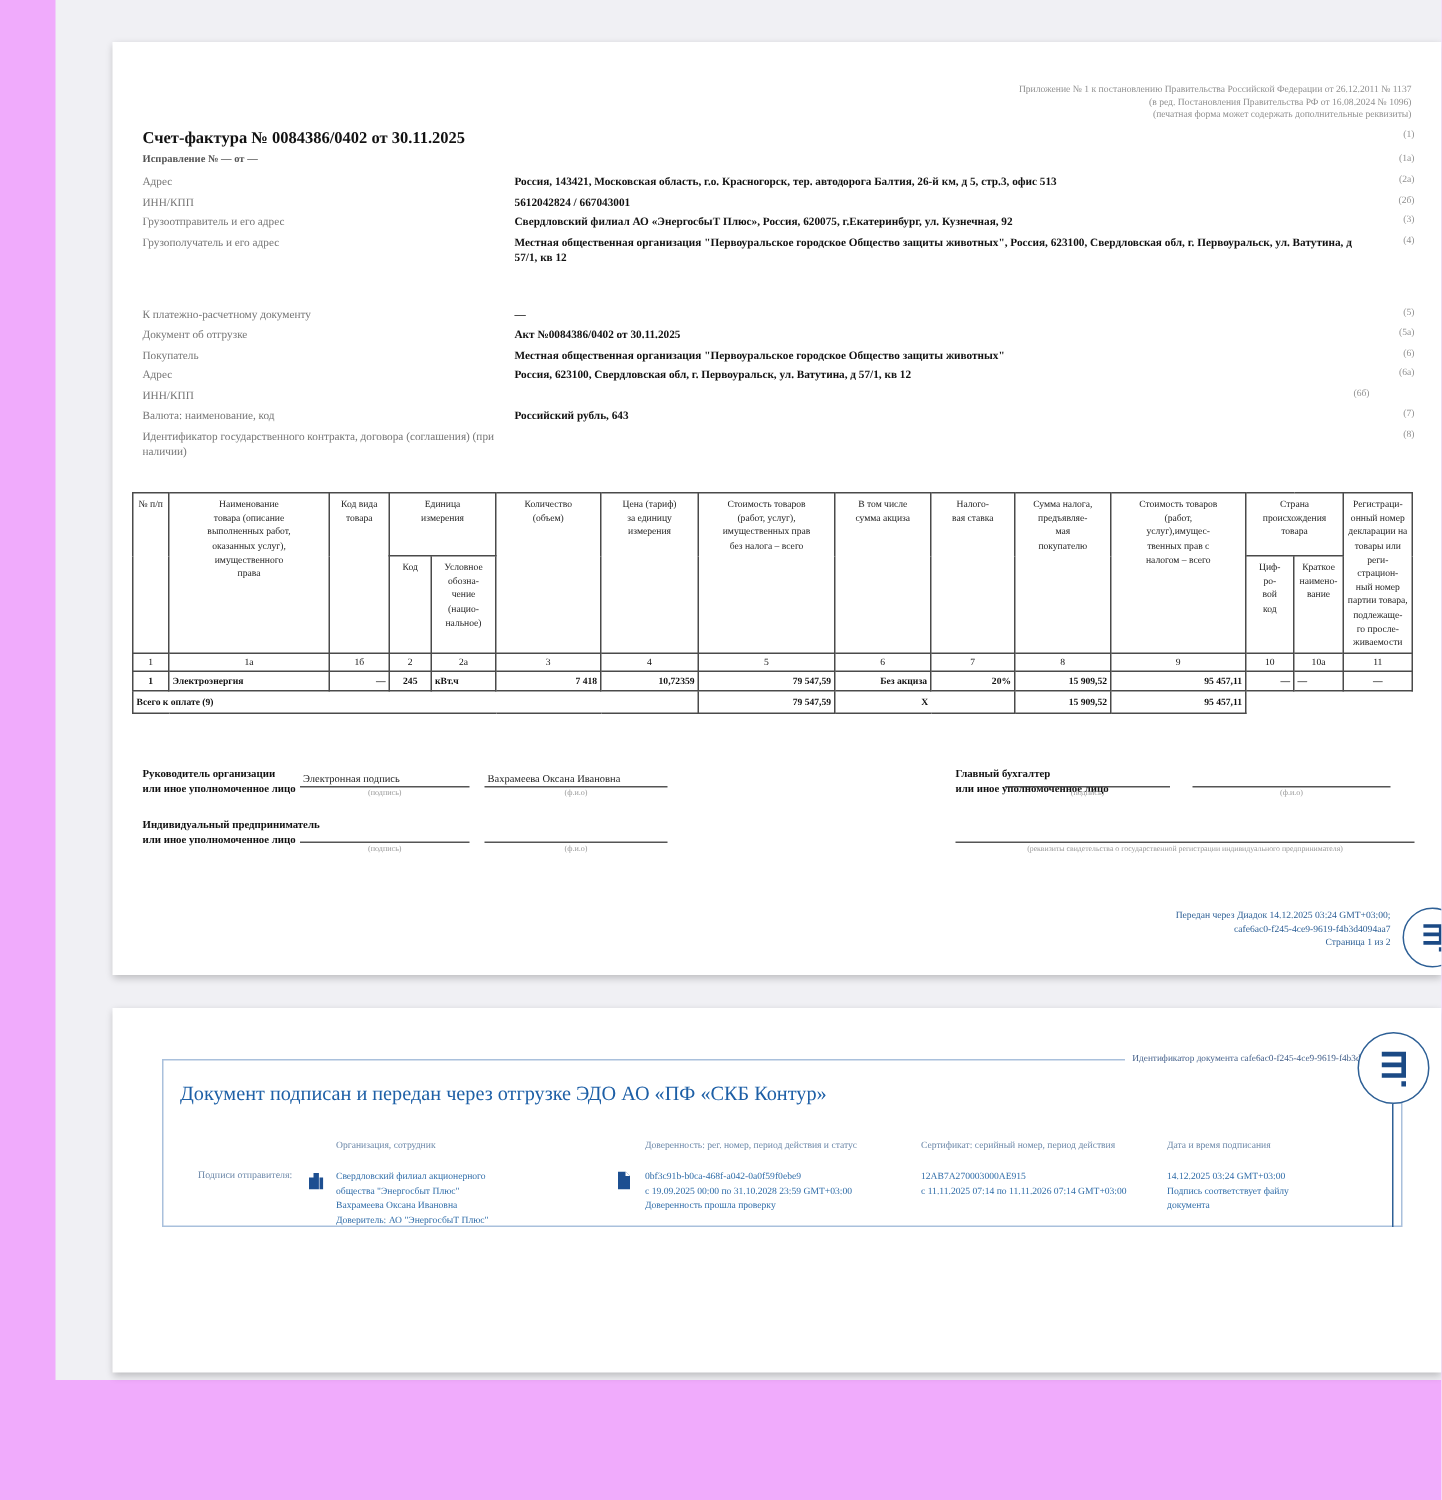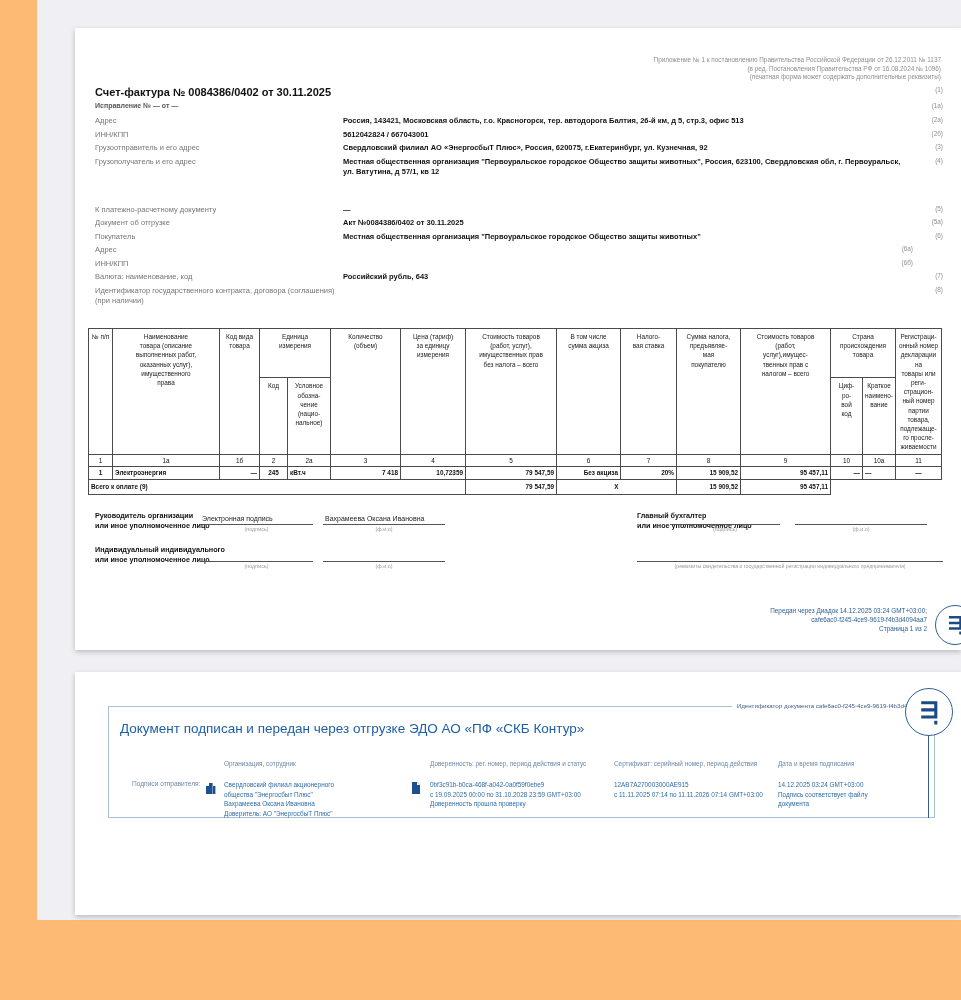--- a/index.html
+++ b/index.html
@@ -1,17 +1,17 @@
 <!DOCTYPE html>
 <html><head>
 <meta charset="utf-8">
 <style>
   * { margin:0; padding:0; box-sizing:border-box; }
   body { font-family:"Liberation Sans", sans-serif; background:#fff; }
-  .canvas { position:relative; width:961px; height:1000px; background:#fdba74; overflow:hidden; }
+  .canvas { position:relative; width:961px; height:1000px; background:#f0abfc; overflow:hidden;font-family:Liberation Serif, serif; }
   .viewer-bg { position:absolute; left:37px; top:0; width:924px; height:920px; background:#f0f0f4; }
   .page { position:absolute; left:75px; width:886px; background:#fff; box-shadow:0 2px 5px rgba(0,0,0,.22); overflow:hidden; }
   .page1 { top:28px; height:622px; }
   .page2 { top:672px; height:243px; }
 
   
   .legal { position:absolute; top:28px; right:20px; text-align:right; font-size:6.4px; line-height:8.6px; color:#8f8f8f; }
   .headrow { position:absolute; left:20px; right:18px; display:grid; grid-template-columns:1fr 30px; }
   .hr-title { top:58px; }
   .hr-corr { top:74px; }
@@ -112,20 +112,21 @@
           <div class="fv">Акт №0084386/0402 от 30.11.2025</div>
           <div class="ref">(5а)</div>
         </div>
       <div class="frow">
           <div class="fl">Покупатель</div>
           <div class="fv">Местная общественная организация "Первоуральское городское Общество защиты животных"</div>
           <div class="ref">(6)</div>
         </div>
       <div class="frow">
           <div class="fl">Адрес</div>
+          <div class="fv">Россия, 623100, Свердловская обл, г. Первоуральск, ул. Ватутина, д 57/1, кв 12</div>
           <div class="ref">(6а)</div>
         </div>
       <div class="frow">
           <div class="fl">ИНН/КПП</div>
           <div class="ref">(6б)</div>
         </div>
       <div class="frow">
           <div class="fl">Валюта: наименование, код</div>
           <div class="fv">Российский рубль, 643</div>
           <div class="ref">(7)</div>
@@ -278,21 +279,21 @@
       <div class="s-abs s-bold" style="left:542px;top:2px">Главный бухгалтер
 или иное уполномоченное лицо</div>
       <div class="sline" style="left:575px;top:6px;width:110px">
         <div class="val"></div>
         <div class="cap">(подпись)</div>
       </div>
       <div class="sline" style="left:700px;top:6px;width:132px">
         <div class="val"></div>
         <div class="cap">(ф.и.о)</div>
       </div>
-      <div class="s-abs s-bold" style="left:0;top:36px">Индивидуальный индивидуального
+      <div class="s-abs s-bold" style="left:0;top:36px">Индивидуальный предприниматель
 или иное уполномоченное лицо</div>
       <div class="sline" style="left:105px;top:43px;width:113px">
         <div class="val"></div>
         <div class="cap">(подпись)</div>
       </div>
       <div class="sline" style="left:228px;top:43px;width:122px">
         <div class="val"></div>
         <div class="cap">(ф.и.о)</div>
       </div>
       <div class="sline" style="left:542px;top:43px;width:306px">

